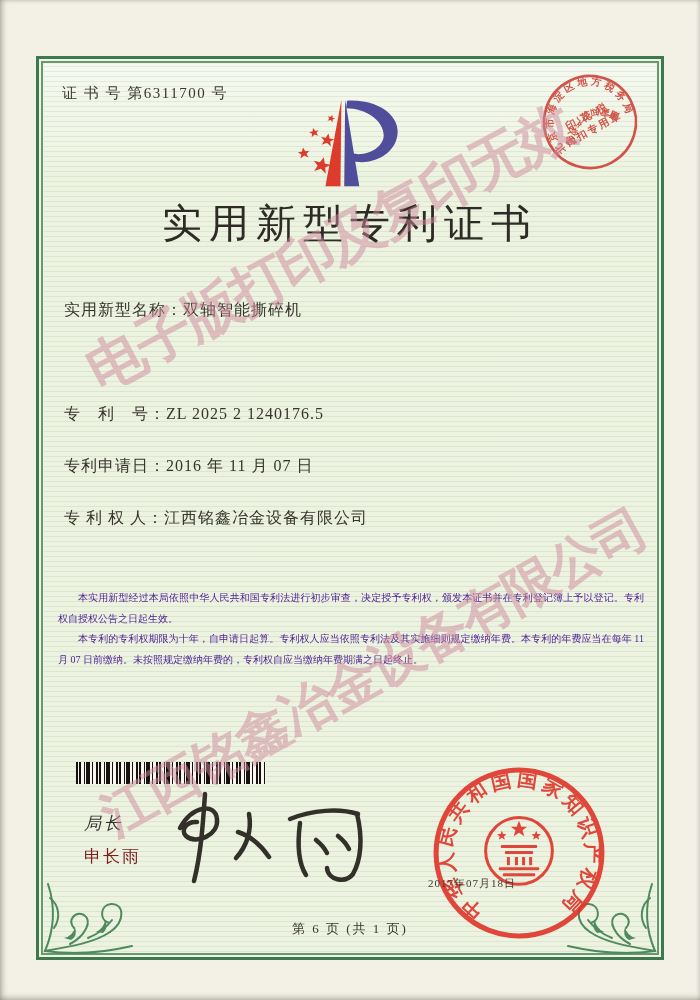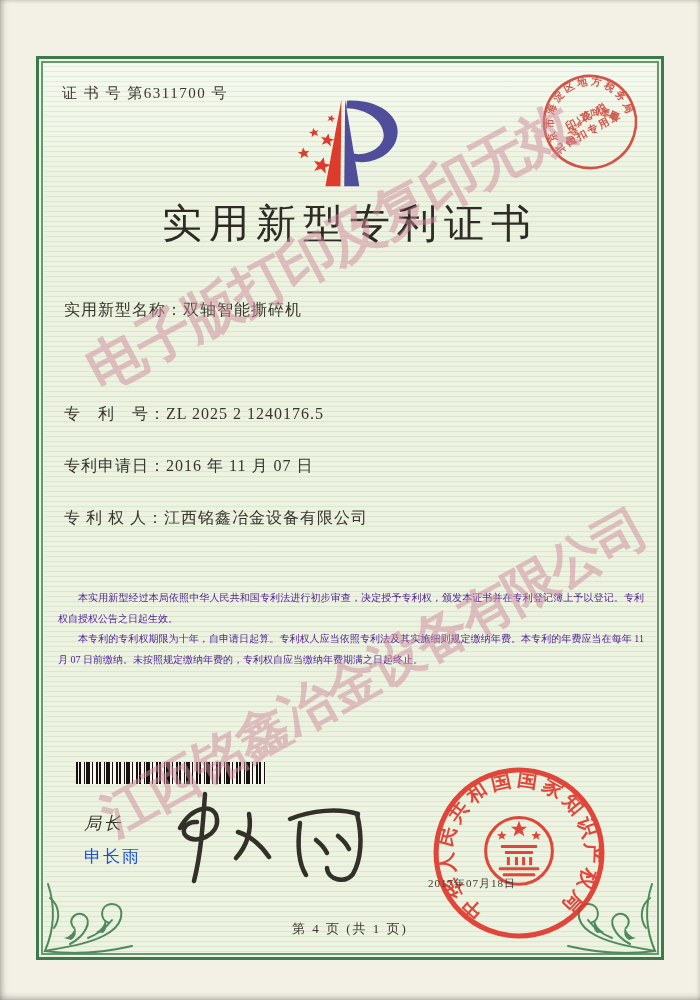--- a/index.html
+++ b/index.html
@@ -18,21 +18,21 @@
   .logo{position:absolute;left:268px;top:96px;width:160px;height:94px;z-index:2;}
   .title{position:absolute;left:0;right:0;top:196px;text-align:center;font-size:40px;font-weight:normal;
          letter-spacing:7px;color:#2e2a25;z-index:2;}
   .field{position:absolute;left:64px;font-size:16px;letter-spacing:1px;color:#38342d;z-index:2;white-space:nowrap;font-family:Liberation Serif, serif;}
   .paras{position:absolute;left:58px;top:588px;width:586px;font-size:10px;line-height:20.5px;
          text-align:justify;color:#4c1d95;z-index:2;}
   .paras p{margin:0;text-indent:2em;}
   .barcode{position:absolute;left:76px;top:762px;width:190px;height:22px;z-index:2;
     background:repeating-linear-gradient(90deg,#15120e 0 2px,#f8f6ee 2px 3px,#15120e 3px 5px,#f8f6ee 5px 8px,#15120e 8px 9px,#f8f6ee 9px 10px,#15120e 10px 14px,#f8f6ee 14px 16px,#15120e 16px 17px,#f8f6ee 17px 20px);}
   .signer-title{position:absolute;left:84px;top:812px;font-size:17px;letter-spacing:3px;color:#35322b;z-index:2;font-style:italic;}
-  .signer-name{position:absolute;left:84px;top:845px;font-size:17px;letter-spacing:2px;color:#1d4ed8;z-index:2;}
+  .signer-name{position:absolute;left:84px;top:845px;font-size:17px;letter-spacing:2px;color:#7f1d1d;z-index:2;}
   .signature{position:absolute;left:152px;top:788px;width:230px;height:98px;z-index:3;}
   .seal{position:absolute;left:430px;top:764px;width:178px;height:178px;z-index:2;opacity:.9;}
   .seal-text{font-size:20px;font-weight:bold;letter-spacing:4px;fill:#e0342a;}
   .seal-date{position:absolute;left:428px;top:876px;font-size:11px;letter-spacing:1px;color:#443a2d;z-index:3;}
   .tax-stamp{position:absolute;left:535px;top:67px;width:110px;height:110px;z-index:4;opacity:.85;}
   .stamp-arc{font-size:10px;font-weight:bold;letter-spacing:3px;fill:#cb392f;}
   .stamp-arc-b{font-size:9px;font-weight:bold;letter-spacing:2px;fill:#cb392f;}
   .stamp-line{font-size:10.5px;font-weight:bold;fill:#cb392f;letter-spacing:2px;}
   .footer{position:absolute;left:0;right:0;top:920px;text-align:center;font-size:13px;letter-spacing:2px;color:#3c382f;z-index:2;}
   .watermark{position:absolute;white-space:nowrap;font-weight:bold;color:rgba(206,136,156,.5);
@@ -156,18 +156,18 @@
         <rect x="84" y="92" width="3" height="8"></rect>
         <rect x="91" y="92" width="3" height="8"></rect>
         <rect x="98" y="92" width="3" height="8"></rect>
         <rect x="68" y="102" width="40" height="3" rx="1"></rect>
         <rect x="72" y="108" width="32" height="3" rx="1"></rect>
       </g>
     </g>
   </svg>
   <div class="seal-date">2017年07月18日</div>
 
-  <div class="footer">第 4 页 (共 1 页)</div>
+  <div class="footer">第 6 页 (共 1 页)</div>
 
   <div class="watermark wm1">电子版打印及复印无效</div>
   <div class="watermark wm2">江西铭鑫冶金设备有限公司</div>
 
 </div>
 
 </body></html>

